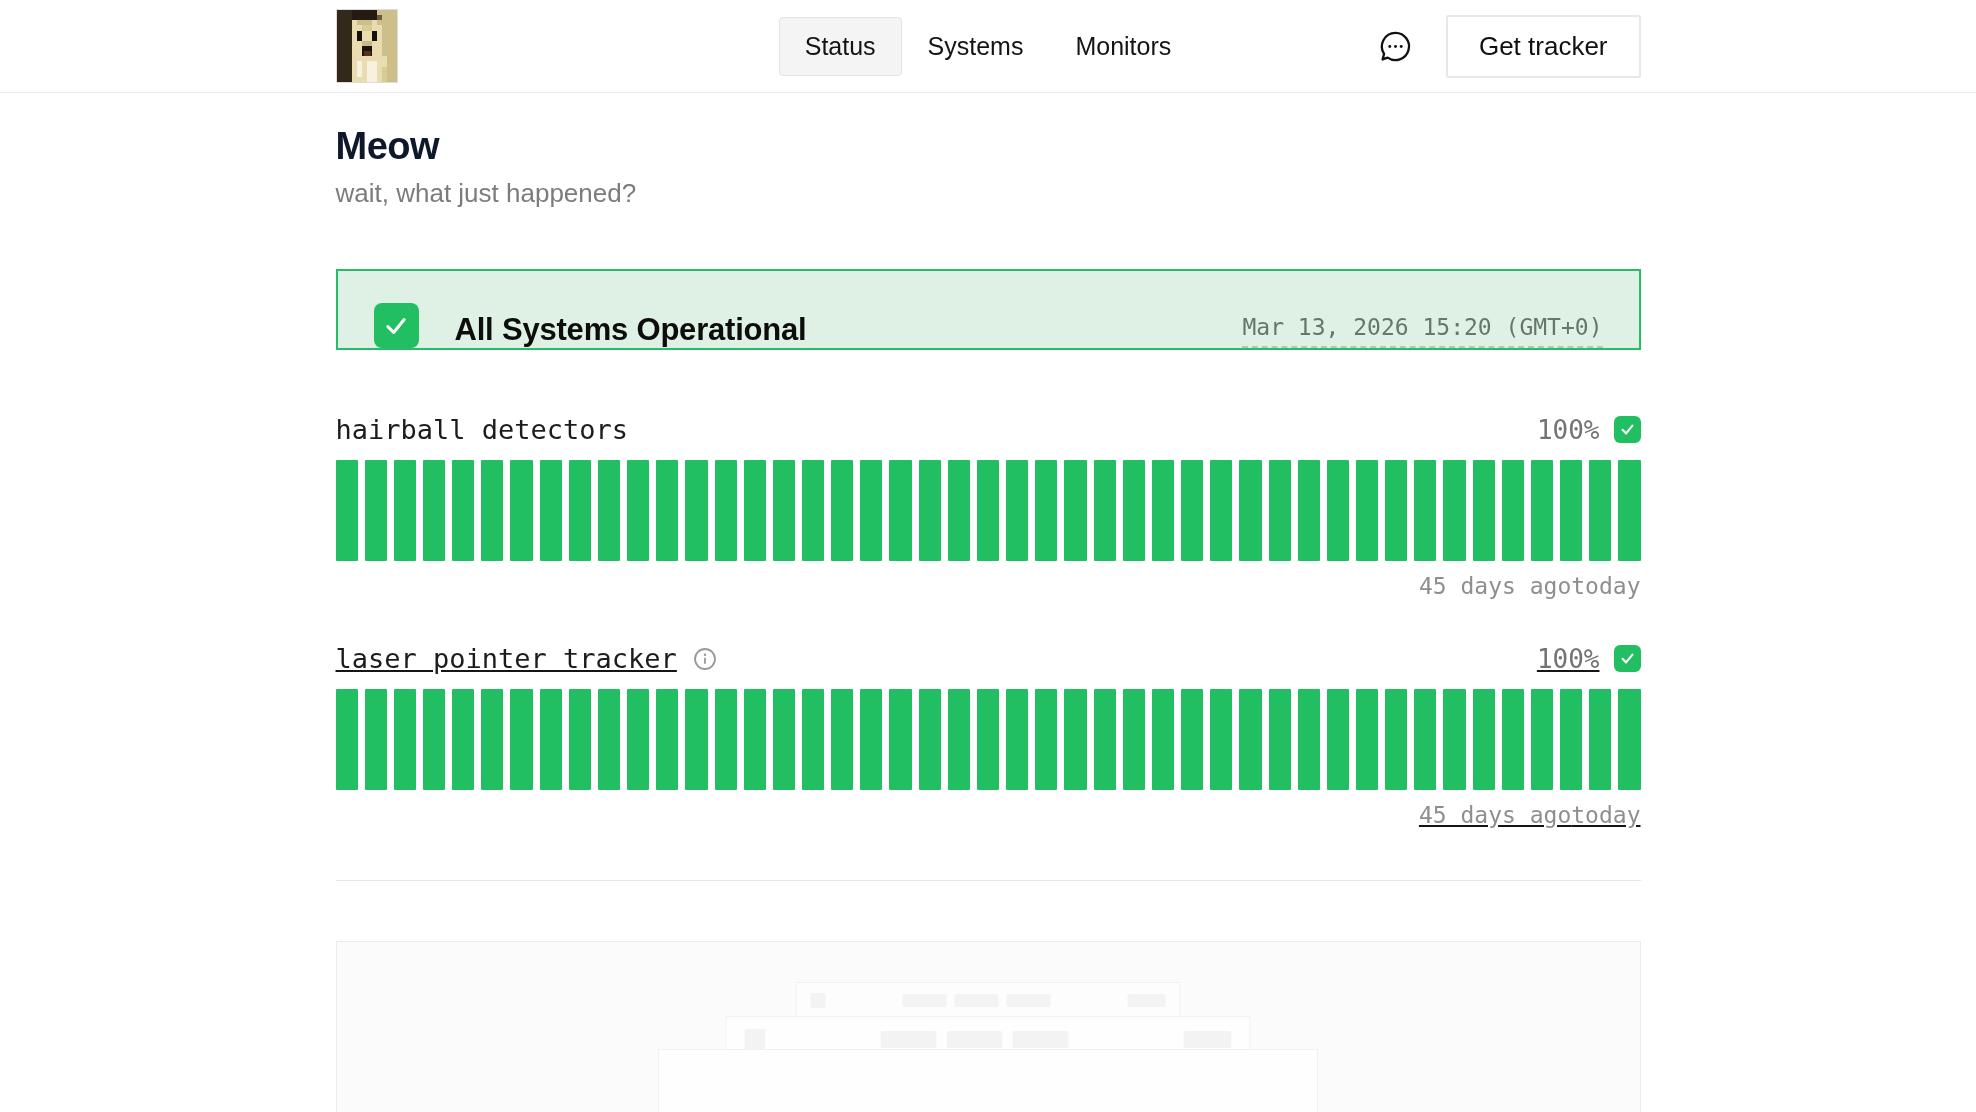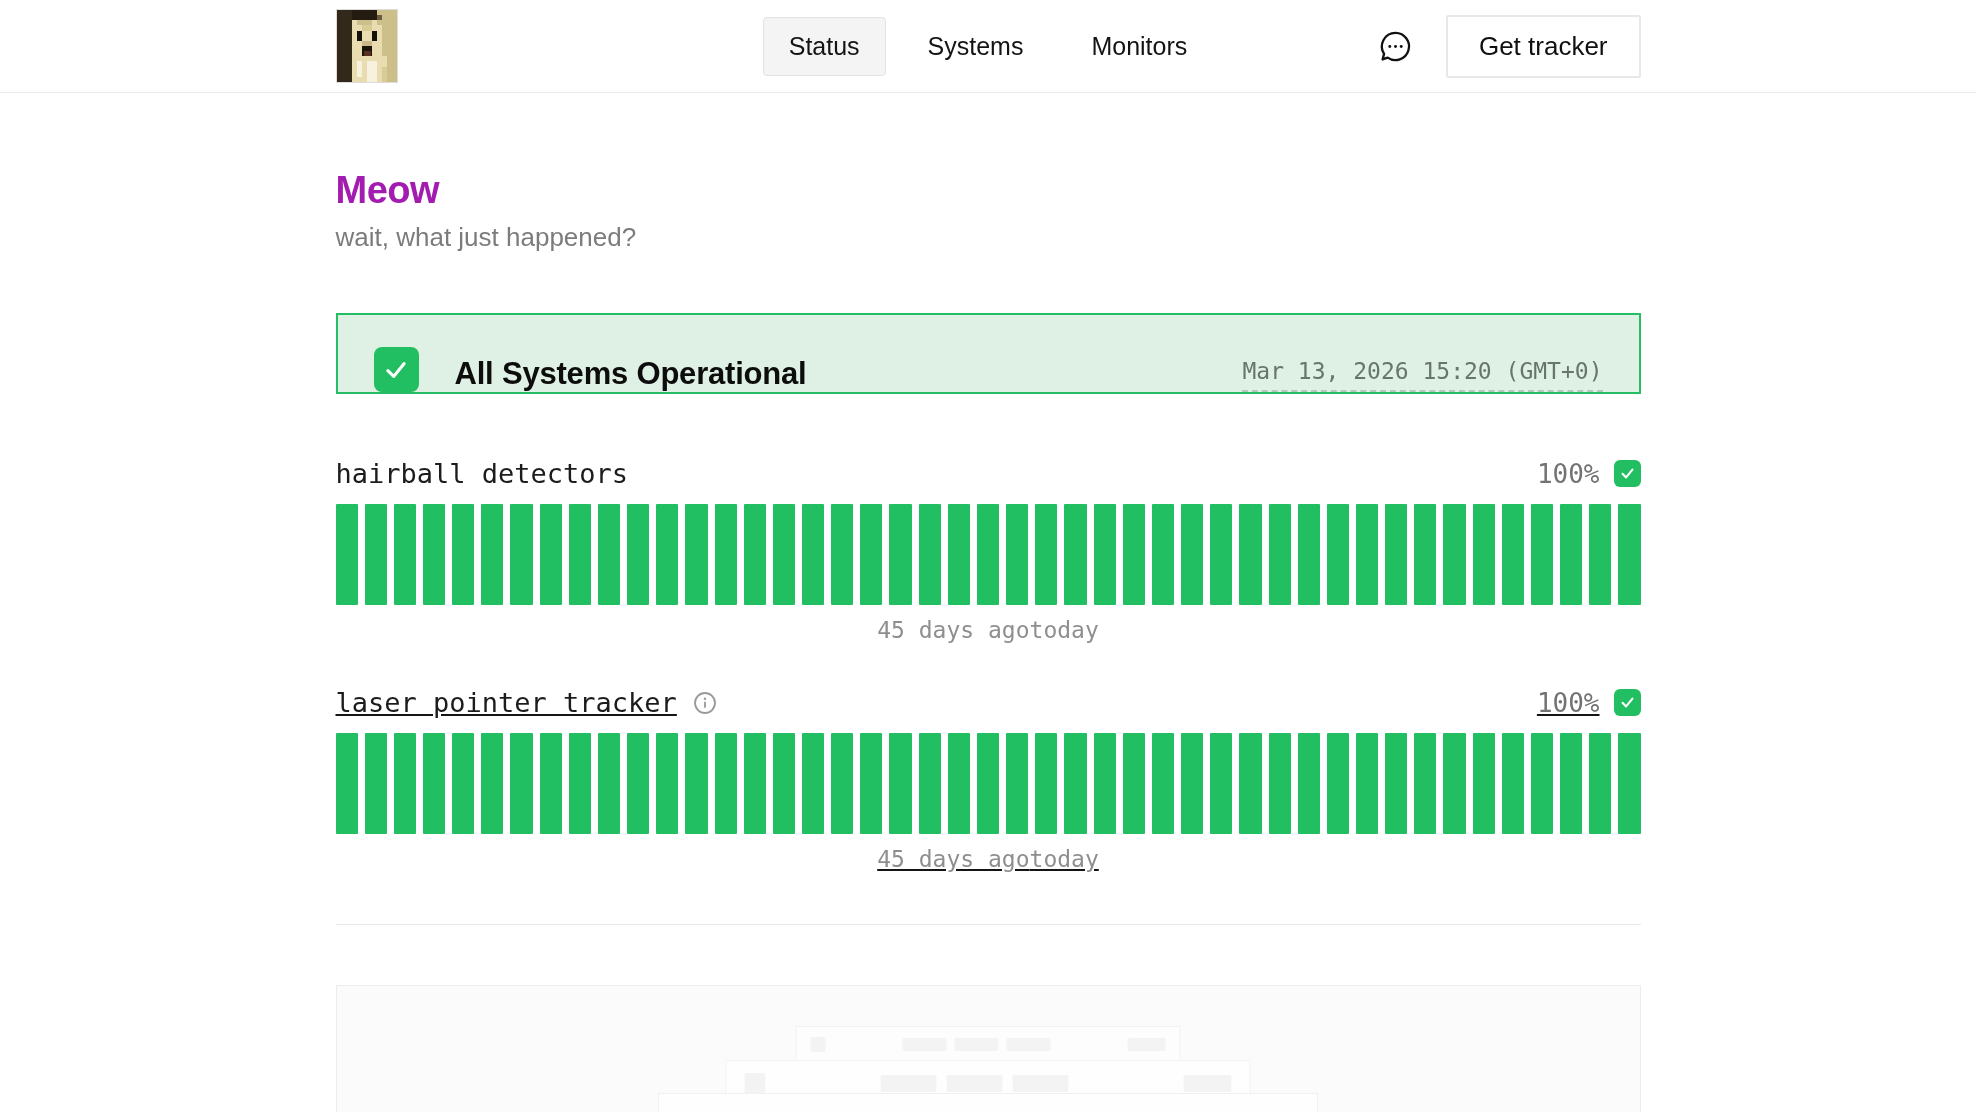--- a/index.html
+++ b/index.html
@@ -9,37 +9,37 @@
     font-family:"Liberation Sans", sans-serif; color:#151515;
   }
   .mono { font-family:"DejaVu Sans Mono", monospace; }
 
   
   .topbar { height:93px; border-bottom:1px solid #e9e9e9; display:flex; align-items:center; }
   .topbar-inner { width:1305px; margin:0 auto; display:flex; align-items:center; }
   .topbar-left { flex:1; display:flex; align-items:center; }
   .topbar-right { flex:1; display:flex; align-items:center; justify-content:flex-end; gap:32px; }
   .logo { width:62px; height:74px; border:1px solid #dcdcdc; display:block; }
-  .nav { display:flex; align-items:center; gap:16px; }
+  .nav { display:flex; align-items:center; gap:0; }
   .nav-btn {
     font-size:25px; color:#141414; background:transparent;
     border:1px solid transparent; border-radius:4px;
     padding:14px 25px; cursor:pointer; font-family:inherit; white-space:nowrap;
   }
   .nav-btn.active { background:#f4f4f4; border-color:#e2e2e2; }
   .chat-btn { background:none; border:none; cursor:pointer; display:flex; align-items:center; }
   .updates-btn {
     font-size:26px; color:#101010; background:#fff;
     border:2px solid #e8e8e8; border-radius:2px;
     padding:14px 31px; cursor:pointer; font-family:inherit; white-space:nowrap;
   }
 
   
   .container { width:1305px; margin:0 auto; position:relative; }
-  .page-title { font-size:38px; font-weight:700; letter-spacing:-0.5px; color:#a21caf; margin-top:76px; }
+  .page-title { font-size:38px; font-weight:700; letter-spacing:-0.5px; color:#0f172a; margin-top:32px; }
   .page-subtitle { font-size:26px; color:#7c7c7c; margin-top:10px; }
 
   
   .banner {
     margin-top:60px; height:81px; display:flex; align-items:flex-end;
     background:var(--green_light,#def1e4); border:2px solid var(--green_border,#27bd64);
     padding:0 36px;
   }
   .check-lg {
     width:45px; height:45px; border-radius:8px; background:var(--green,#21bf62);
@@ -58,21 +58,21 @@
   
   .monitor { margin-top:64px; }
   .monitor + .monitor { margin-top:44px;text-decoration:underline; }
   .mon-head { display:flex; align-items:center; }
   .mon-name { font-size:27px; color:#1c1c1c; }
   .info-icon { margin-left:15px; display:flex; align-items:center; cursor:pointer; }
   .mon-right { margin-left:auto; display:flex; align-items:center; gap:14px; }
   .mon-pct { font-size:26px; color:#737373; }
   .bars { display:flex; gap:7px; height:101px; margin-top:15px; }
   .bar { flex:1; background:var(--green,#21bf62); border-radius:1px; cursor:pointer; }
-  .mon-foot { display:flex; justify-content:center; margin-top:12px; font-size:23px; color:#8e8e8e; }
+  .mon-foot { display:flex; justify-content:flex-end; margin-top:12px; font-size:23px; color:#8e8e8e; }
 
   
   .divider { border:none; border-top:1px solid #e7e7e7; margin-top:52px; }
   .ghost-panel {
     margin-top:60px; height:240px; position:relative; overflow:hidden;
     background:#fbfbfb; border:1px solid #ececec;
   }
   .ghost-card {
     position:absolute; left:50%; transform:translateX(-50%);
     background:#fdfdfd; border:1px solid #f1f1f1; height:140px;

